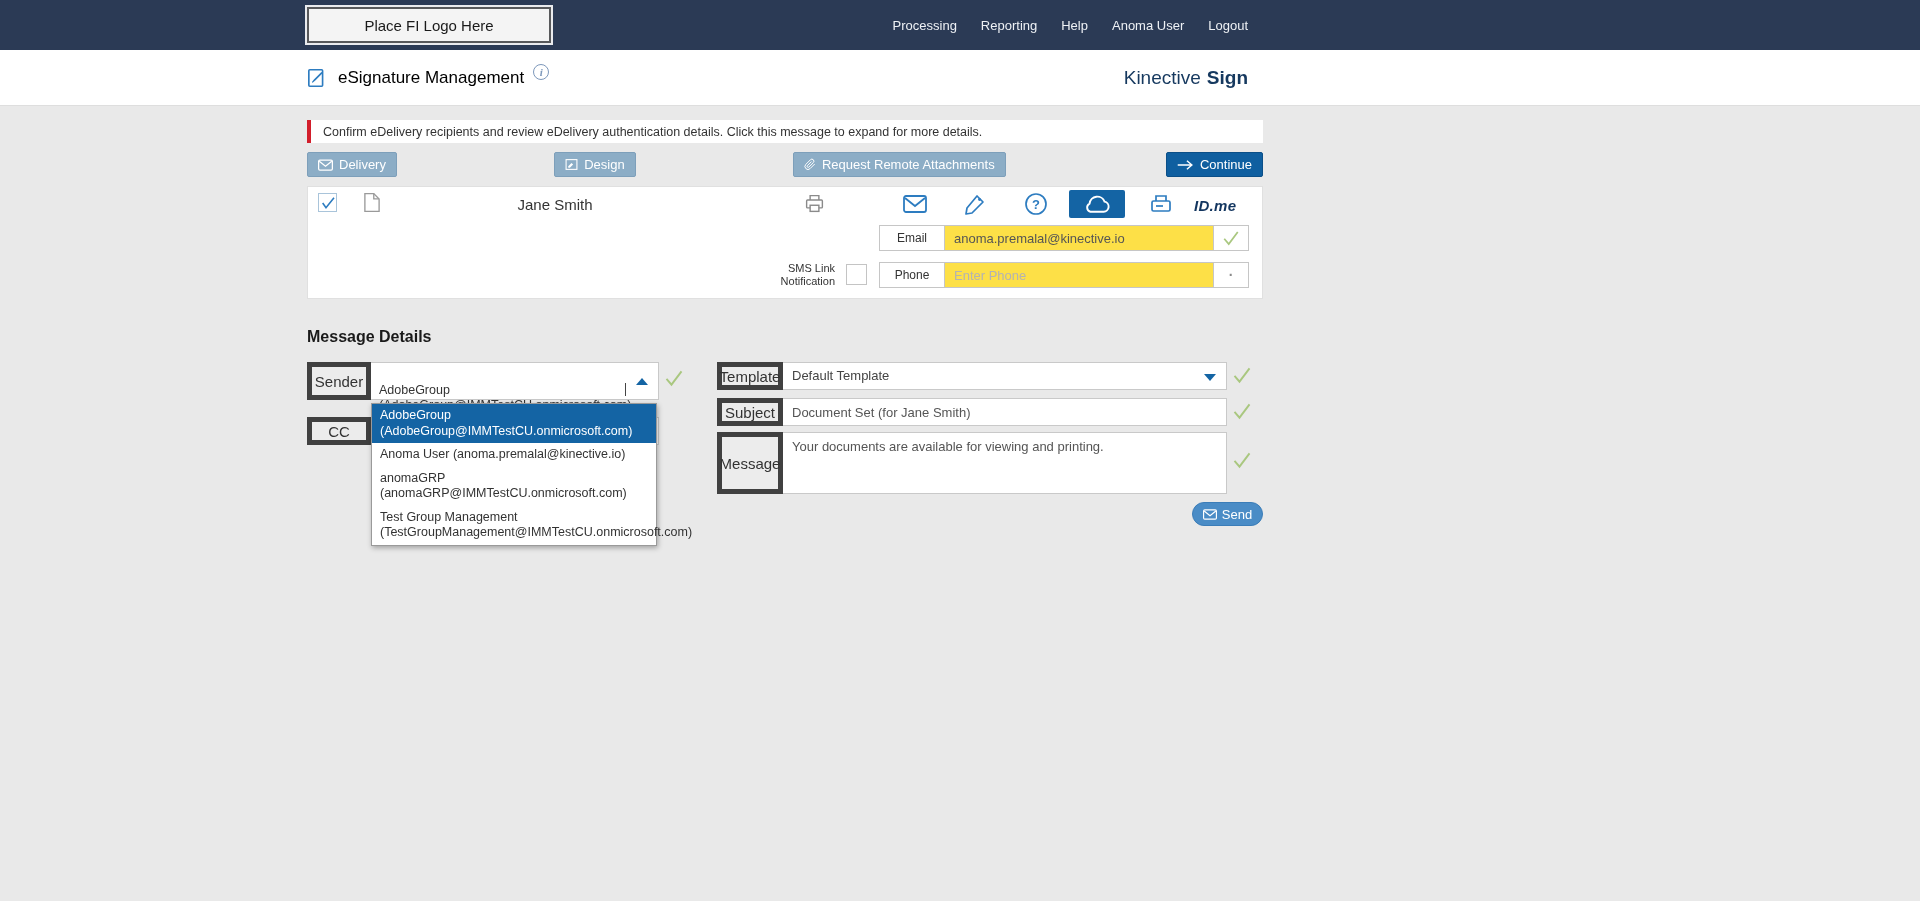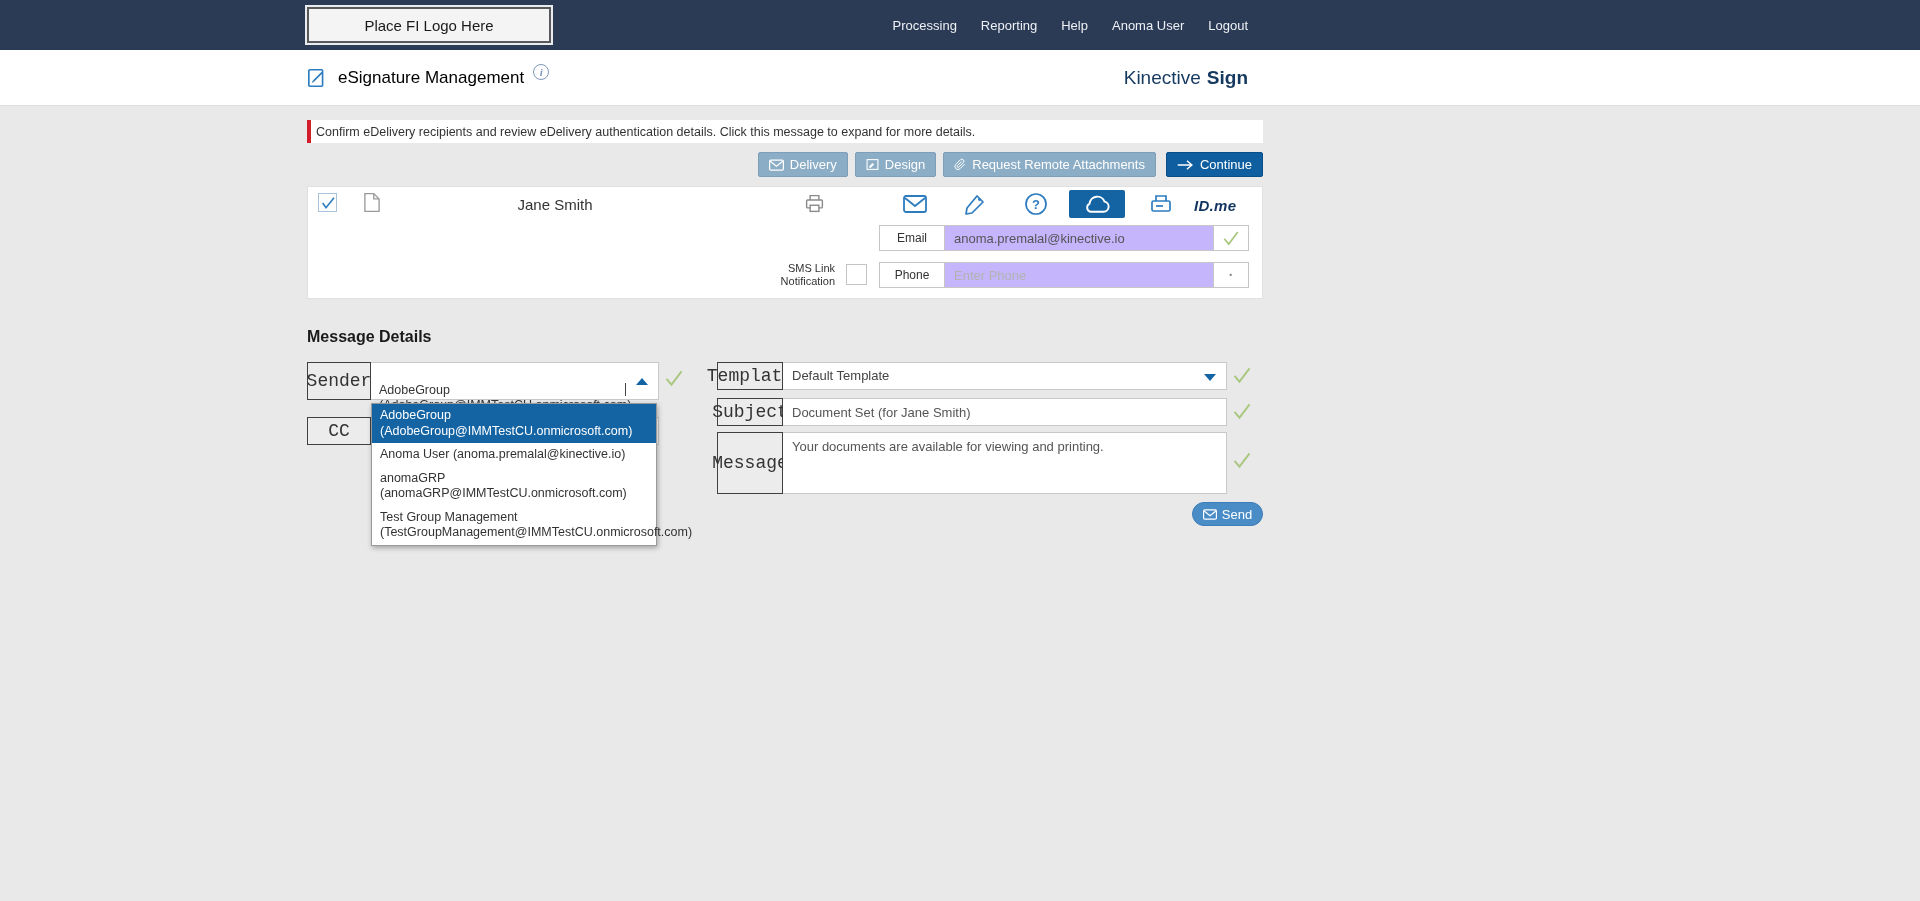--- a/index.html
+++ b/index.html
@@ -20,26 +20,26 @@
   .header-left { position:absolute; left:307px; top:0; height:56px; display:flex; align-items:center; gap:9px; }
   .header-title { font-size:17px; color:#000000; }
   .info-icon { width:16px; height:16px; border:1px solid #7d98bb; border-radius:50%; color:#7d98bb;
                font:italic bold 11px "Liberation Serif", serif; display:flex; align-items:center; justify-content:center;
                margin-top:-12px; cursor:pointer; }
   .brand { position:absolute; right:672px; top:0; height:56px; display:flex; align-items:center; font-size:19px; color:#16395f; }
   .brand .sfx { font-weight:700; margin-left:6px; }
 
   
   .alert { position:absolute; left:307px; top:120px; width:956px; height:23px; background:#fff;
-           border-left:4px solid #d21e2b; display:flex; align-items:center; padding-left:5px;
+           border-left:4px solid #d21e2b; display:flex; align-items:center; padding-left:12px;
            font-size:12.5px; color:#333; cursor:pointer; }
 
   
   .actions-row { position:absolute; left:307px; top:152px; width:956px; height:25px;
-                 display:flex; justify-content:flex-end; align-items:stretch; gap:7px; }
+                 display:flex; justify-content:space-between; align-items:stretch; gap:7px; }
   .btn { display:flex; align-items:center; gap:6px; padding:0 10px; border-radius:2px;
          font-size:13px; color:#fff; cursor:pointer; white-space:nowrap; }
   .btn-steel { background:#8cadc6; border:1px solid #7d9fba; }
   .btn-continue { background:#0f5fa0; border:1px solid #0b4f88; margin-left:3px; }
 
   
   .card { position:absolute; left:307px; top:186px; width:956px; height:113px; background:#fff; border:1px solid #e0e0e0; }
   .rc-checkbox { position:absolute; left:10px; top:6px; width:19px; height:19px; background:#fff;
                  border:1px solid #a9c4da; display:flex; align-items:center; justify-content:center; cursor:pointer; }
   .rc-doc { position:absolute; left:56px; top:5px; }
@@ -53,38 +53,38 @@
                     border-radius:2px; display:flex; align-items:center; justify-content:center; cursor:pointer; }
   .auth-fax  { left:840px; top:5px; }
   .auth-idme { position:absolute; left:886px; top:10px; font-style:italic; font-size:15px; font-weight:700;
                color:#12355f; cursor:pointer; letter-spacing:.3px; }
 
   .cell-group { position:absolute; display:flex; height:26px; }
   .email-group { left:571px; top:38px; width:370px; }
   .phone-group { left:571px; top:75px; width:370px; }
   .cg-label { width:66px; background:#fff; border:1px solid #c6c6c6; display:flex; align-items:center;
               justify-content:center; font-size:12px; color:#333; }
-  .cg-input { flex:1; border:1px solid #c6c6c6; border-left:none; background:#c4b5fd; }
+  .cg-input { flex:1; border:1px solid #c6c6c6; border-left:none; background:#fde047; }
   .cg-input input { width:100%; height:100%; border:none; outline:none; background:transparent;
                     font-family:inherit; font-size:13px; color:#555; padding:0 9px; }
   .cg-input input::placeholder { color:#b3b3b3; }
   .cg-check { width:35px; border:1px solid #c6c6c6; border-left:none; display:flex; align-items:center; justify-content:center; }
   .phone-marker { font-size:14px; font-weight:bold; color:#8a8a8a; }
 
   .sms-label { position:absolute; left:459px; top:75px; width:68px; font-size:11px; line-height:12.5px;
                color:#333; text-align:right; }
   .sms-checkbox { position:absolute; left:538px; top:77px; width:21px; height:21px; background:#fff;
                   border:1px solid #c4c4c4; cursor:pointer; }
 
   
   .md-heading { position:absolute; left:307px; top:328px; font-size:16px; font-weight:700; color:#1a1a1a; }
 
   .field-row { position:absolute; display:flex; }
-  .fr-label { background:#ececec; border:1px solid #404040; display:flex; align-items:center;
-              justify-content:center; font-size:18px; color:#333;font-family:Liberation Mono, monospace; }
+  .fr-label { background:#ececec; border:5px solid #404040; display:flex; align-items:center;
+              justify-content:center; font-size:15px; color:#333; }
   .fr-body { background:#fff; border:1px solid #c9c9c9; border-left:none; position:relative; }
 
   .sender-row { left:307px; top:362px; height:38px; }
   .sender-row .fr-label { width:64px; }
   .sender-combo { width:288px; font-size:12.5px; line-height:15.5px; color:#333; padding:4px 26px 4px 8px;
                   white-space:pre-line; cursor:pointer; }
   .caret-up { position:absolute; right:10px; top:15px; width:0; height:0;
               border-left:6px solid transparent; border-right:6px solid transparent; border-bottom:7px solid #1464a4; }
   .caret-down { position:absolute; right:10px; top:11px; width:0; height:0;
                 border-left:6px solid transparent; border-right:6px solid transparent; border-top:7px solid #1464a4; }

